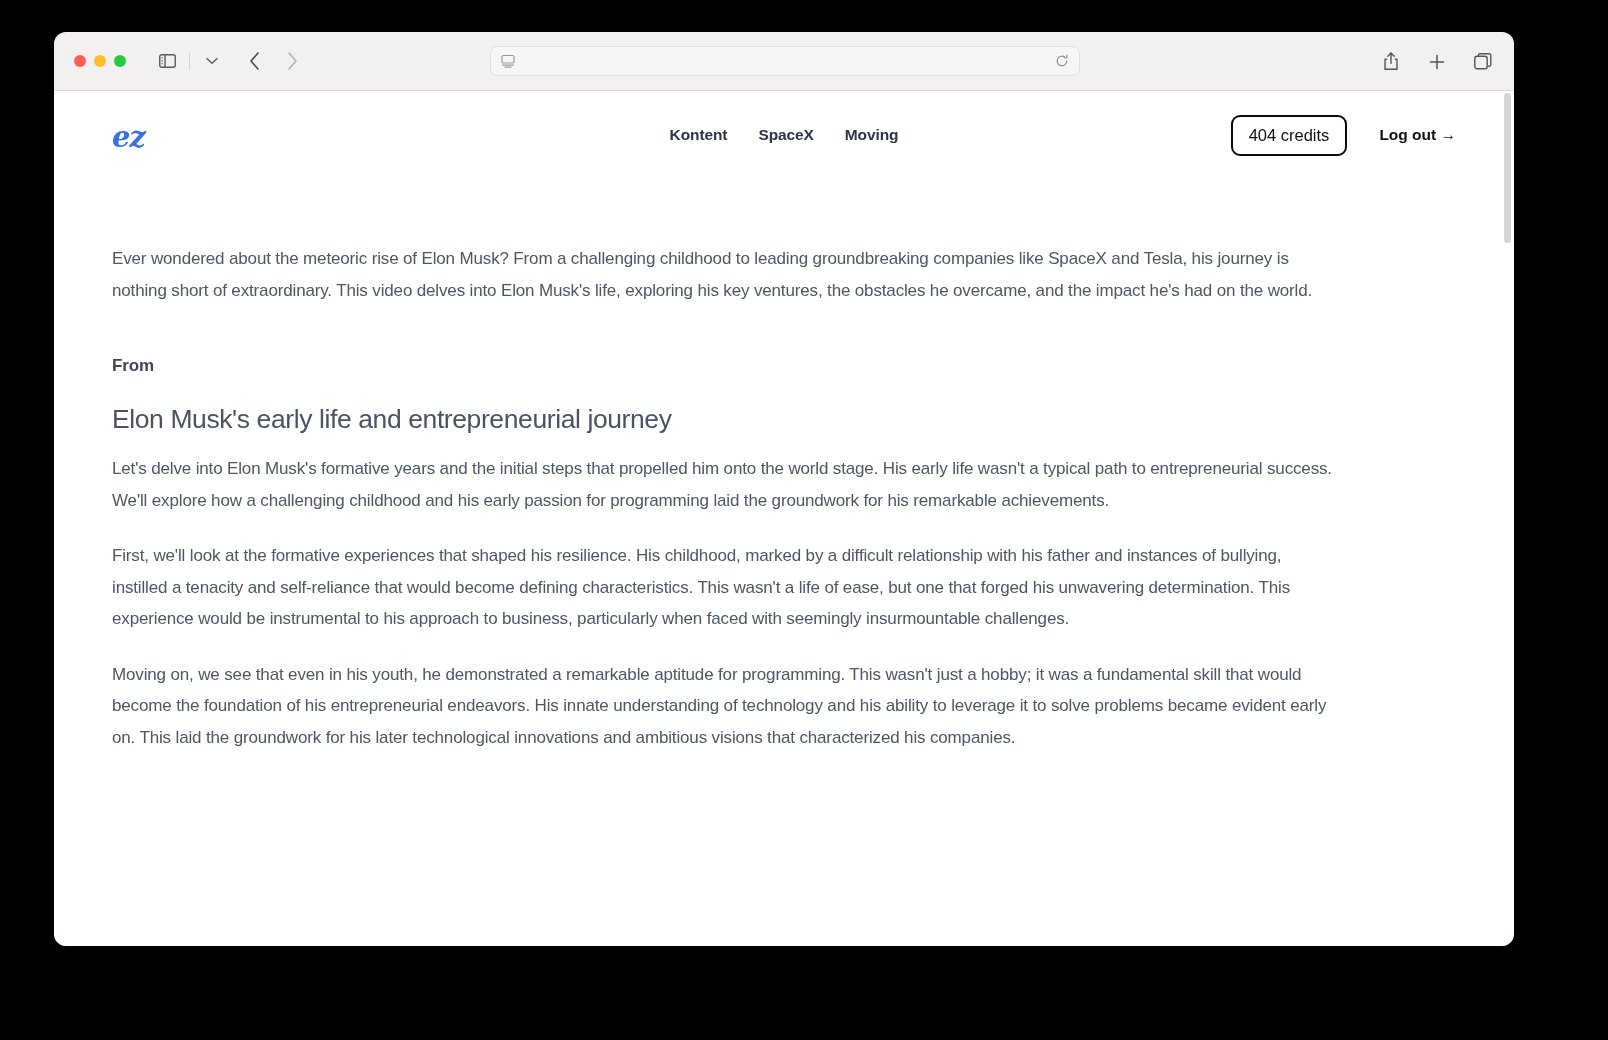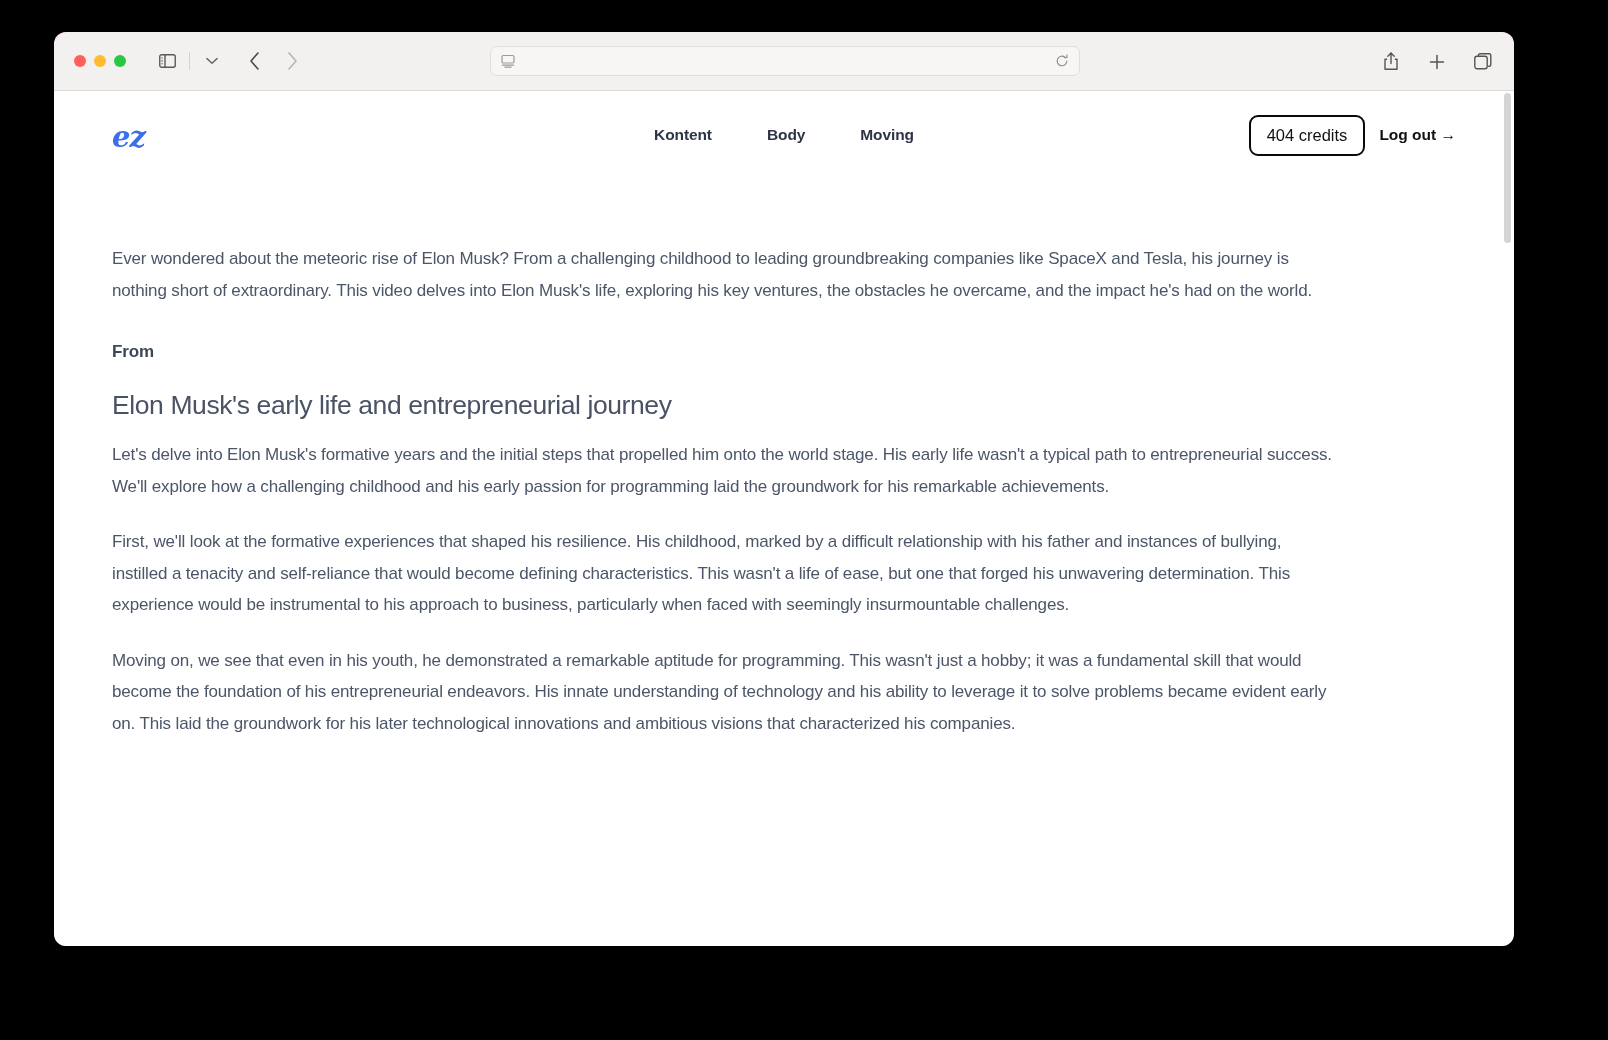--- a/index.html
+++ b/index.html
@@ -110,38 +110,38 @@
     letter-spacing: -1px;
     line-height: 1;
     margin-top: 4px;
   }
 
   .main-nav {
     position: absolute;
     left: 50%;
     transform: translateX(-50%);
     display: flex;
-    gap: 55px;
+    gap: 31px;
     justify-content: flex-end;
   }
   .nav-link {
     font-size: 15.5px;
     font-weight: 700;
     color: #2e3447;
     letter-spacing: -0.1px;
     text-decoration: none;
     white-space: nowrap;
   }
 
   .header-right {
     position: absolute;
     right: 58px;
     display: flex;
     align-items: center;
-    gap: 14px;
+    gap: 32px;
   }
   .credits-badge {
     border: 2px solid #0a0a0a;
     border-radius: 9px;
     padding: 9px 16px;
     font-size: 16.5px;
     color: #111111;
     background: #ffffff;
     white-space: nowrap;
   }
@@ -166,21 +166,21 @@
     color: #3d4759;
     letter-spacing: -0.1px;
     margin-bottom: 28px;
   }
 
   .para {
     font-size: 17px;
     line-height: 31.5px;
     color: #4c5668;
     letter-spacing: -0.15px;
-    margin-bottom: 12px;
+    margin-bottom: 26px;
     max-width: 1225px;
   }
 
   .section-gap { height: 24px; }
 
   .h2 {
     font-size: 26.5px;
     font-weight: 400;
     color: #4a5365;
     letter-spacing: -0.4px;
@@ -300,21 +300,21 @@
   </div>
 
   <div class="page">
 
     <div class="site-header">
 
       <div class="logo">ez</div>
 
       <nav class="main-nav">
         <a class="nav-link" href="#">Kontent</a>
-        <a class="nav-link" href="#">Body</a>
+        <a class="nav-link" href="#">SpaceX</a>
         <a class="nav-link" href="#">Moving</a>
       </nav>
 
       <div class="header-right">
         <div class="credits-badge">404 credits</div>
         <a class="logout" href="#">Log out →</a>
       </div>
     </div>
 
     <div class="article">

